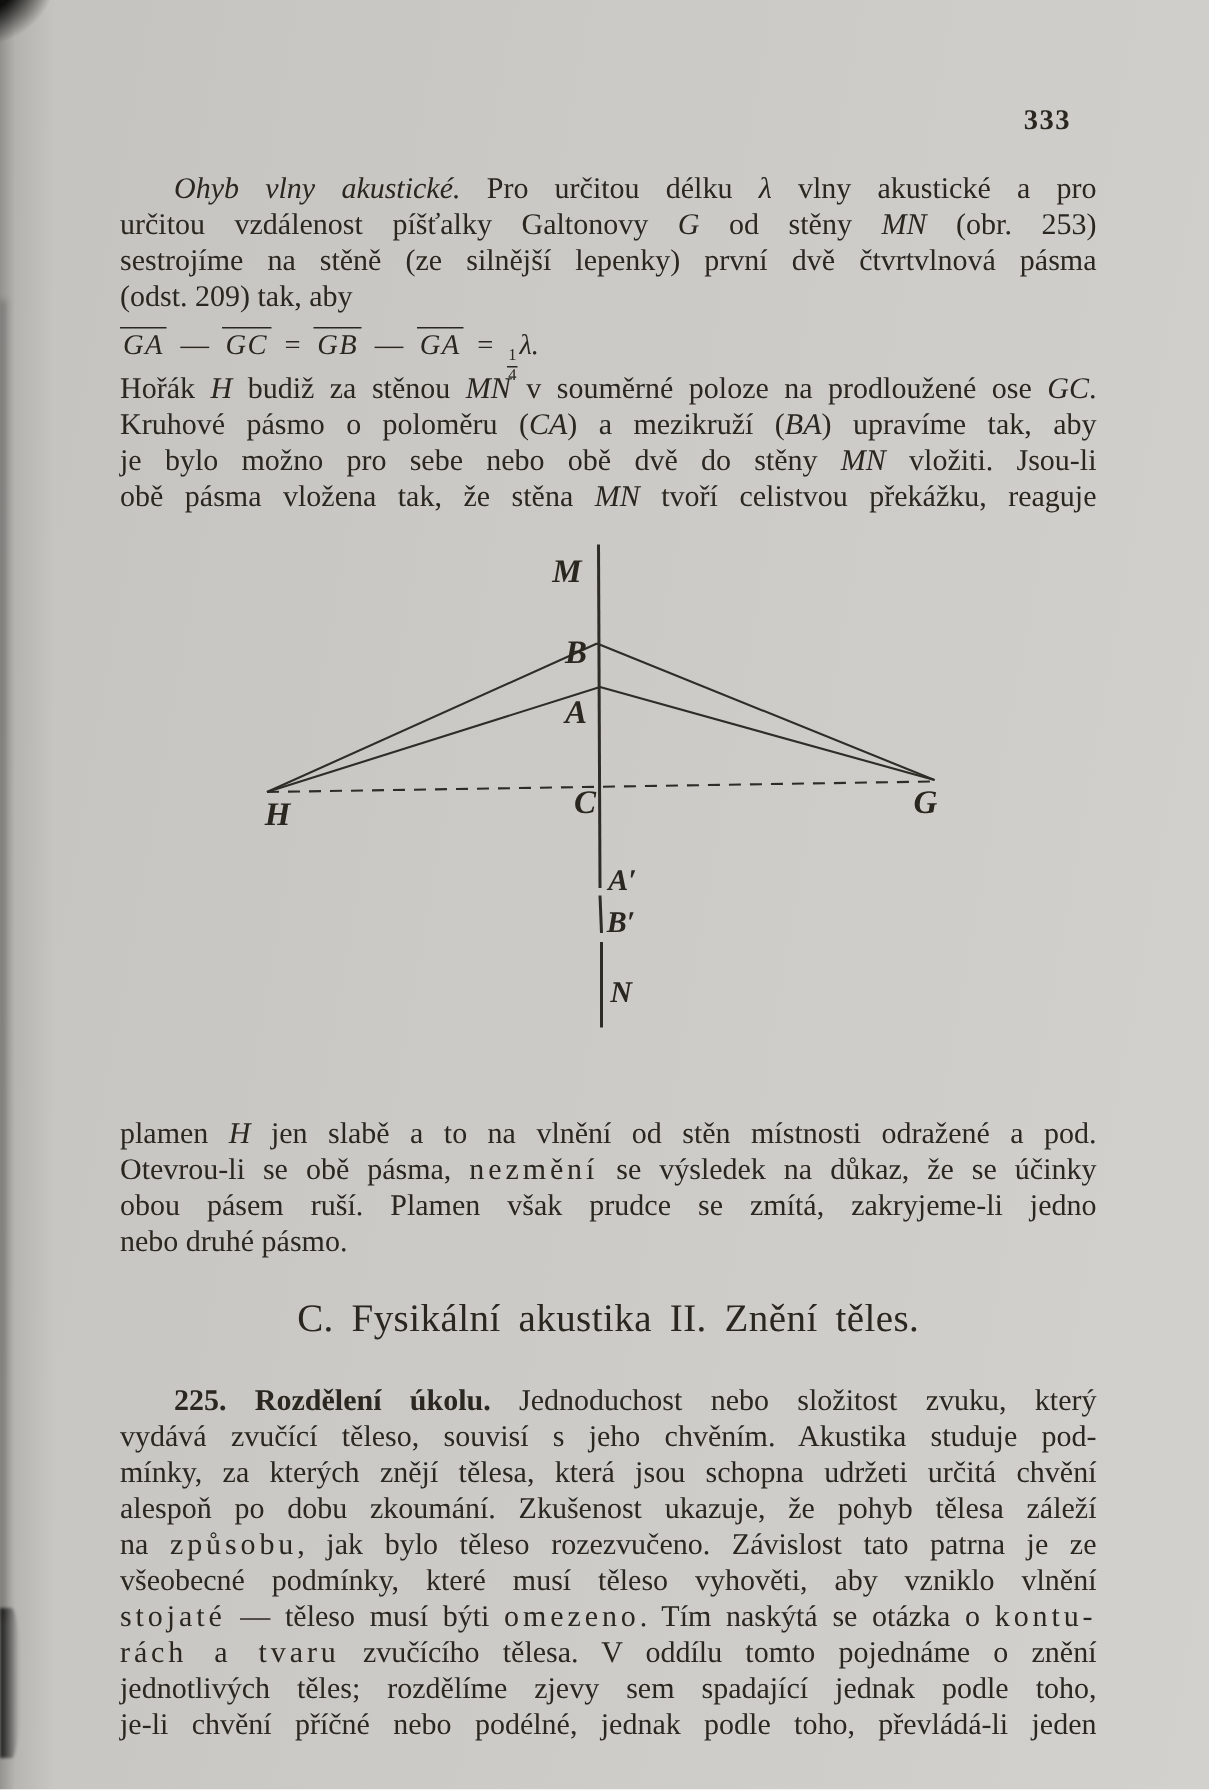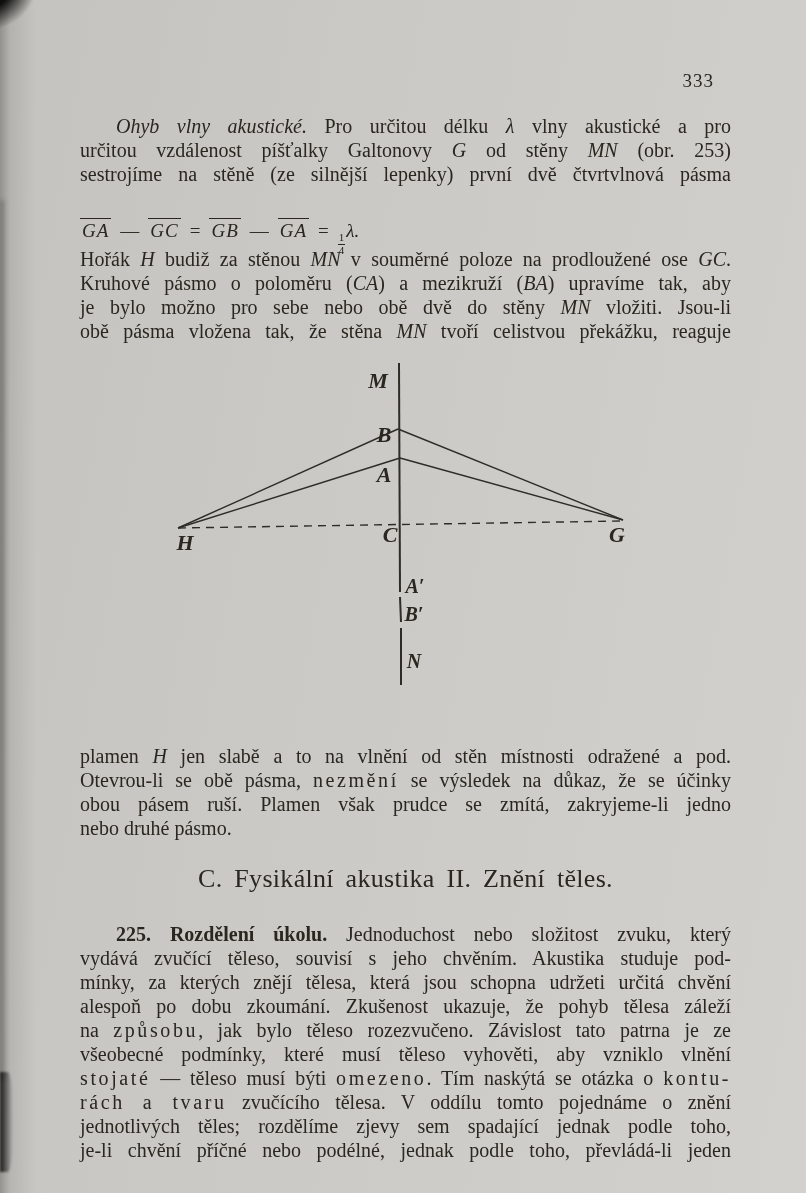--- a/index.html
+++ b/index.html
@@ -9,21 +9,21 @@
         background:
           linear-gradient(to right, rgba(30,30,28,0.30) 0px, rgba(30,30,28,0.10) 10px, rgba(0,0,0,0) 36px),
           linear-gradient(100deg,#c4c3bf 0%,#cac9c5 38%,#cfceca 78%,#d2d1cd 100%);}
   .corner-tl{position:absolute;left:-16px;top:-16px;width:52px;height:46px;
         background:radial-gradient(ellipse at 0 0, rgba(8,8,6,0.95) 38%, rgba(8,8,6,0) 72%);}
   .edge-bl{position:absolute;left:0;top:1072px;width:13px;height:100px;filter:blur(1px);
         background:linear-gradient(to right, rgba(12,12,10,0.88), rgba(12,12,10,0));
         border-radius:0 40% 40% 0;}
   .edge-l2{position:absolute;left:0;top:200px;width:6px;height:880px;filter:blur(2px);
         background:linear-gradient(to right, rgba(20,20,18,0.35), rgba(0,0,0,0));}
-  .pageno{position:absolute;top:70px;right:92px;font-size:19px;font-weight:normal;letter-spacing:1px;}
+  .pageno{position:absolute;top:70px;right:92px;font-size:19px;font-weight:bold;letter-spacing:1px;}
   .para{position:absolute;left:80px;width:651px;font-size:20px;line-height:24px;}
   .ln{text-align:justify;text-align-last:justify;white-space:normal;}
   .ln.end{text-align-last:left;}
   .ln.ind{padding-left:36px;}
   .i{font-style:italic;}
   .b{font-weight:bold;}
   .sp{letter-spacing:2.6px;}
   .p1{top:114px;}
   .p2{top:247px;}
   .p3{top:744px;}
@@ -56,20 +56,21 @@
   <div class="corner-tl"></div>
   <div class="edge-l2"></div>
   <div class="edge-bl"></div>
 
   <div class="pageno">333</div>
 
   <div class="para p1">
     <div class="ln ind"><span class="i">Ohyb vlny akustické.</span><span> Pro určitou délku </span><span class="i">λ</span><span> vlny akustické a pro</span></div>
     <div class="ln"><span>určitou vzdálenost píšťalky Galtonovy </span><span class="i">G</span><span> od stěny </span><span class="i">MN</span><span> (obr. 253)</span></div>
     <div class="ln"><span>sestrojíme na stěně (ze silnější lepenky) první dvě čtvrtvlnová pásma</span></div>
+    <div class="ln end"><span>(odst. 209) tak, aby</span></div>
   </div>
 
   <div class="formula">
     <span class="ov">GA</span><span class="op">—</span><span class="ov">GC</span><span class="op">=</span><span class="ov">GB</span><span class="op">—</span><span class="ov">GA</span><span class="op">=</span><span class="frac">
         <span class="num">1</span>
         <span class="den">4</span>
       </span><span class="i lam">λ.</span>
   </div>
 
   <div class="para p2">

